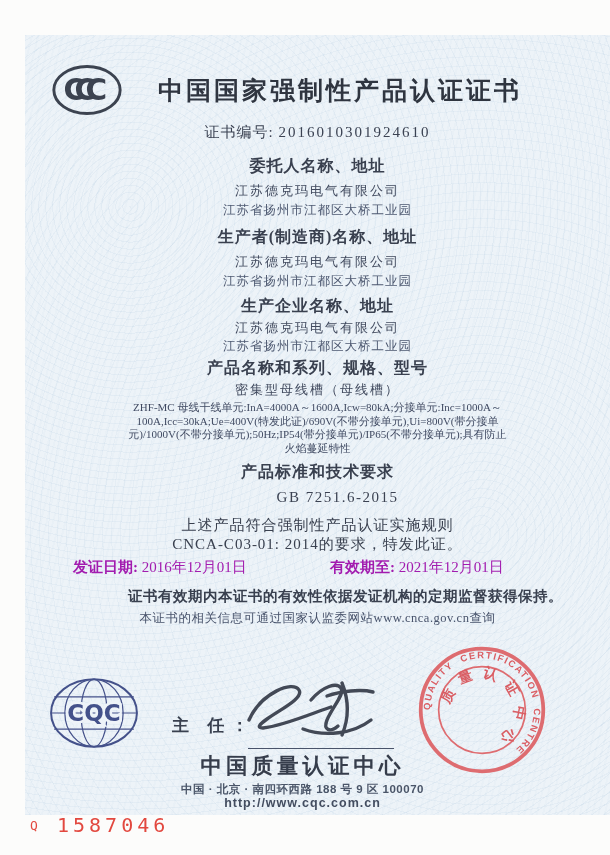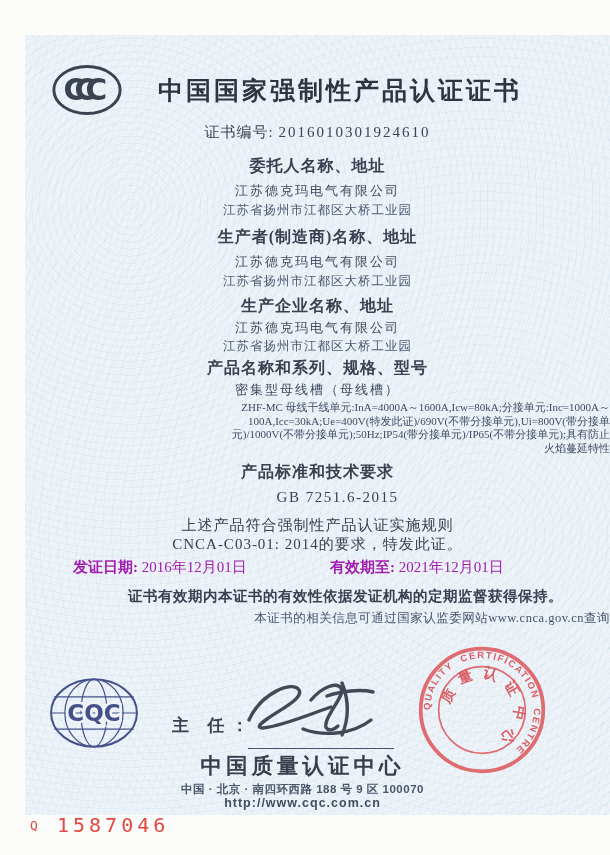--- a/index.html
+++ b/index.html
@@ -83,21 +83,21 @@
 <div class="abs ctr company" style="top:253px;">江苏德克玛电气有限公司</div>
 <div class="abs ctr address" style="top:273px;">江苏省扬州市江都区大桥工业园</div>
 
 <div class="abs ctr sec-head" style="top:296px;">生产企业名称、地址</div>
 <div class="abs ctr company" style="top:319px;">江苏德克玛电气有限公司</div>
 <div class="abs ctr address" style="top:338px;">江苏省扬州市江都区大桥工业园</div>
 
 <div class="abs ctr sec-head" style="top:358px;">产品名称和系列、规格、型号</div>
 <div class="abs ctr company" style="top:381px;">密集型母线槽（母线槽）</div>
 
-<div class="abs ctr spec" style="top:401px;text-align:right;">
+<div class="abs ctr spec" style="top:401px;">
   <div>ZHF-MC 母线干线单元:InA=4000A～1600A,Icw=80kA;分接单元:Inc=1000A～</div>
   <div>100A,Icc=30kA;Ue=400V(特发此证)/690V(不带分接单元),Ui=800V(带分接单</div>
   <div>元)/1000V(不带分接单元);50Hz;IP54(带分接单元)/IP65(不带分接单元);具有防止</div>
   <div>火焰蔓延特性</div>
 </div>
 
 <div class="abs ctr sec-head" style="top:462px;">产品标准和技术要求</div>
 <div class="abs ctr std" style="top:489px;margin-left:20px;">GB 7251.6-2015</div>
 
 <div class="abs ctr stmt" style="top:516px;">上述产品符合强制性产品认证实施规则</div>
@@ -106,21 +106,21 @@
 <div class="abs dates" style="left:73px;top:558px;">
   <span class="datelbl">发证日期:</span>
   <span>2016年12月01日</span>
 </div>
 <div class="abs dates" style="left:330px;top:558px;">
   <span class="datelbl">有效期至:</span>
   <span>2021年12月01日</span>
 </div>
 
 <div class="abs ctr validity" style="top:587px;">证书有效期内本证书的有效性依据发证机构的定期监督获得保持。</div>
-<div class="abs ctr infonote" style="top:610px;text-align:right;">本证书的相关信息可通过国家认监委网站www.cnca.gov.cn查询</div>
+<div class="abs ctr infonote" style="top:610px;">本证书的相关信息可通过国家认监委网站www.cnca.gov.cn查询</div>
 
 <div class="abs" style="left:48px;top:676px;width:92px;height:74px;">
   <svg width="92" height="74" viewBox="0 0 120 96">
     <g fill="none" stroke="#44518a" stroke-width="2.6">
       <ellipse cx="60" cy="48" rx="56" ry="44"></ellipse>
     </g>
     <g fill="none" stroke="#44518a" stroke-width="1.6">
       <ellipse cx="60" cy="48" rx="38" ry="44"></ellipse>
       <ellipse cx="60" cy="48" rx="17" ry="44"></ellipse>
       <line x1="8" y1="27" x2="112" y2="27"></line>

